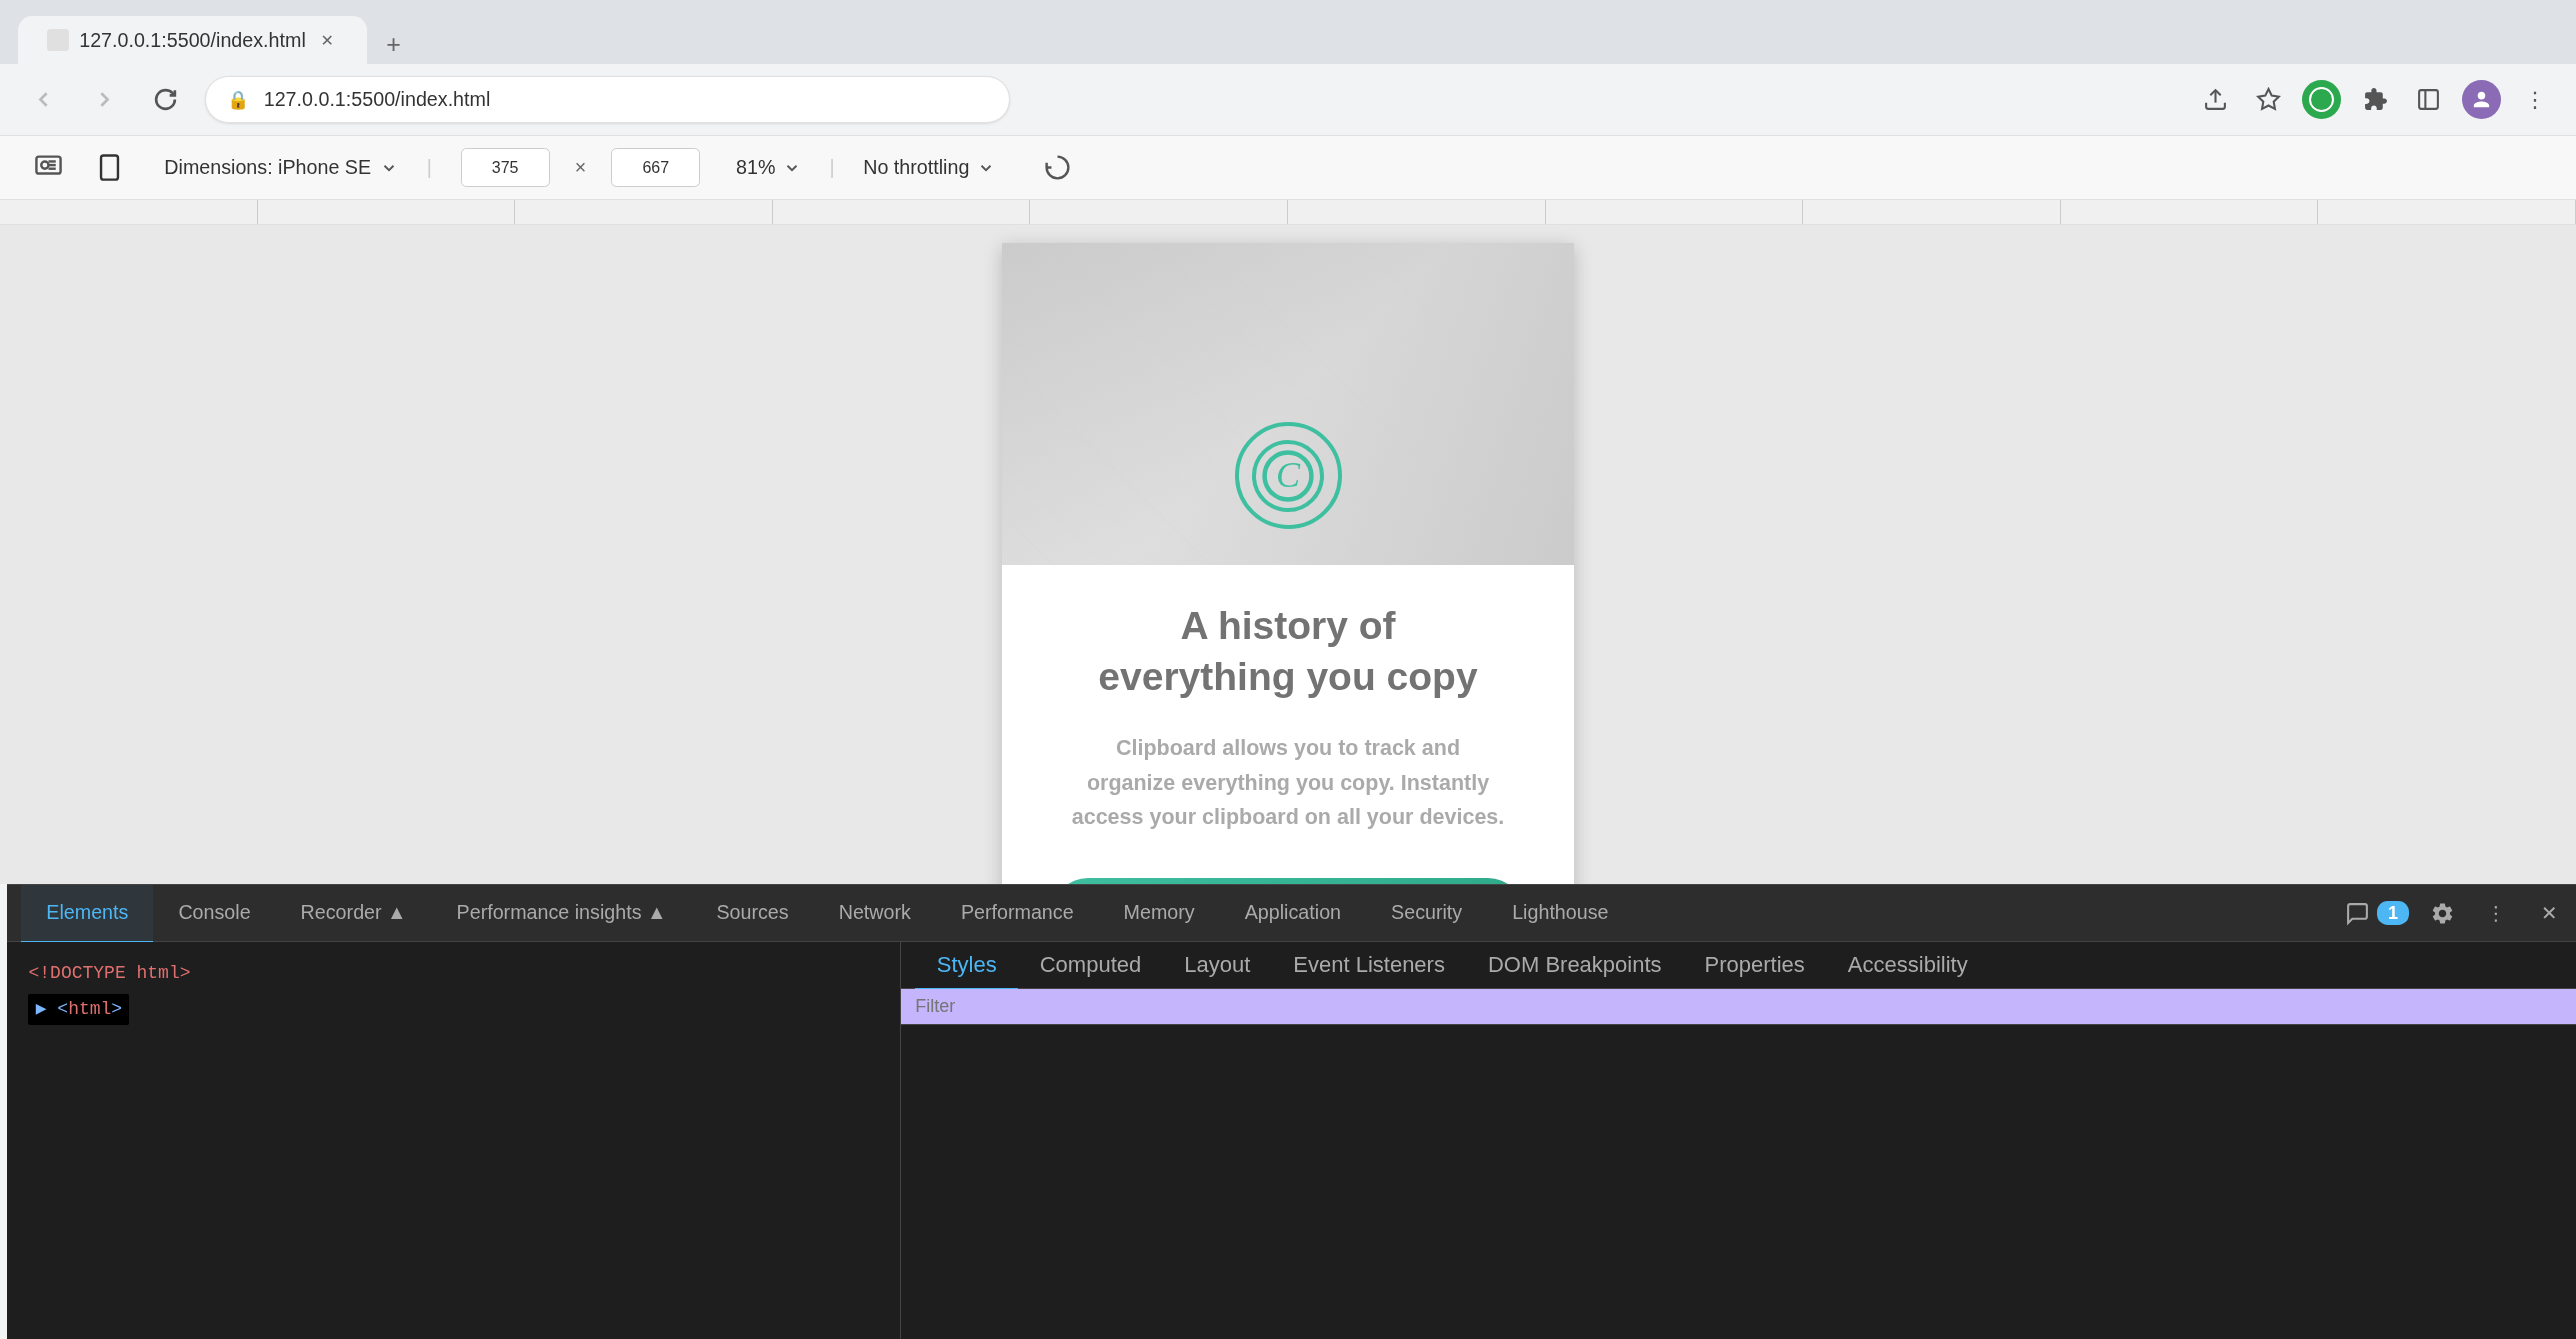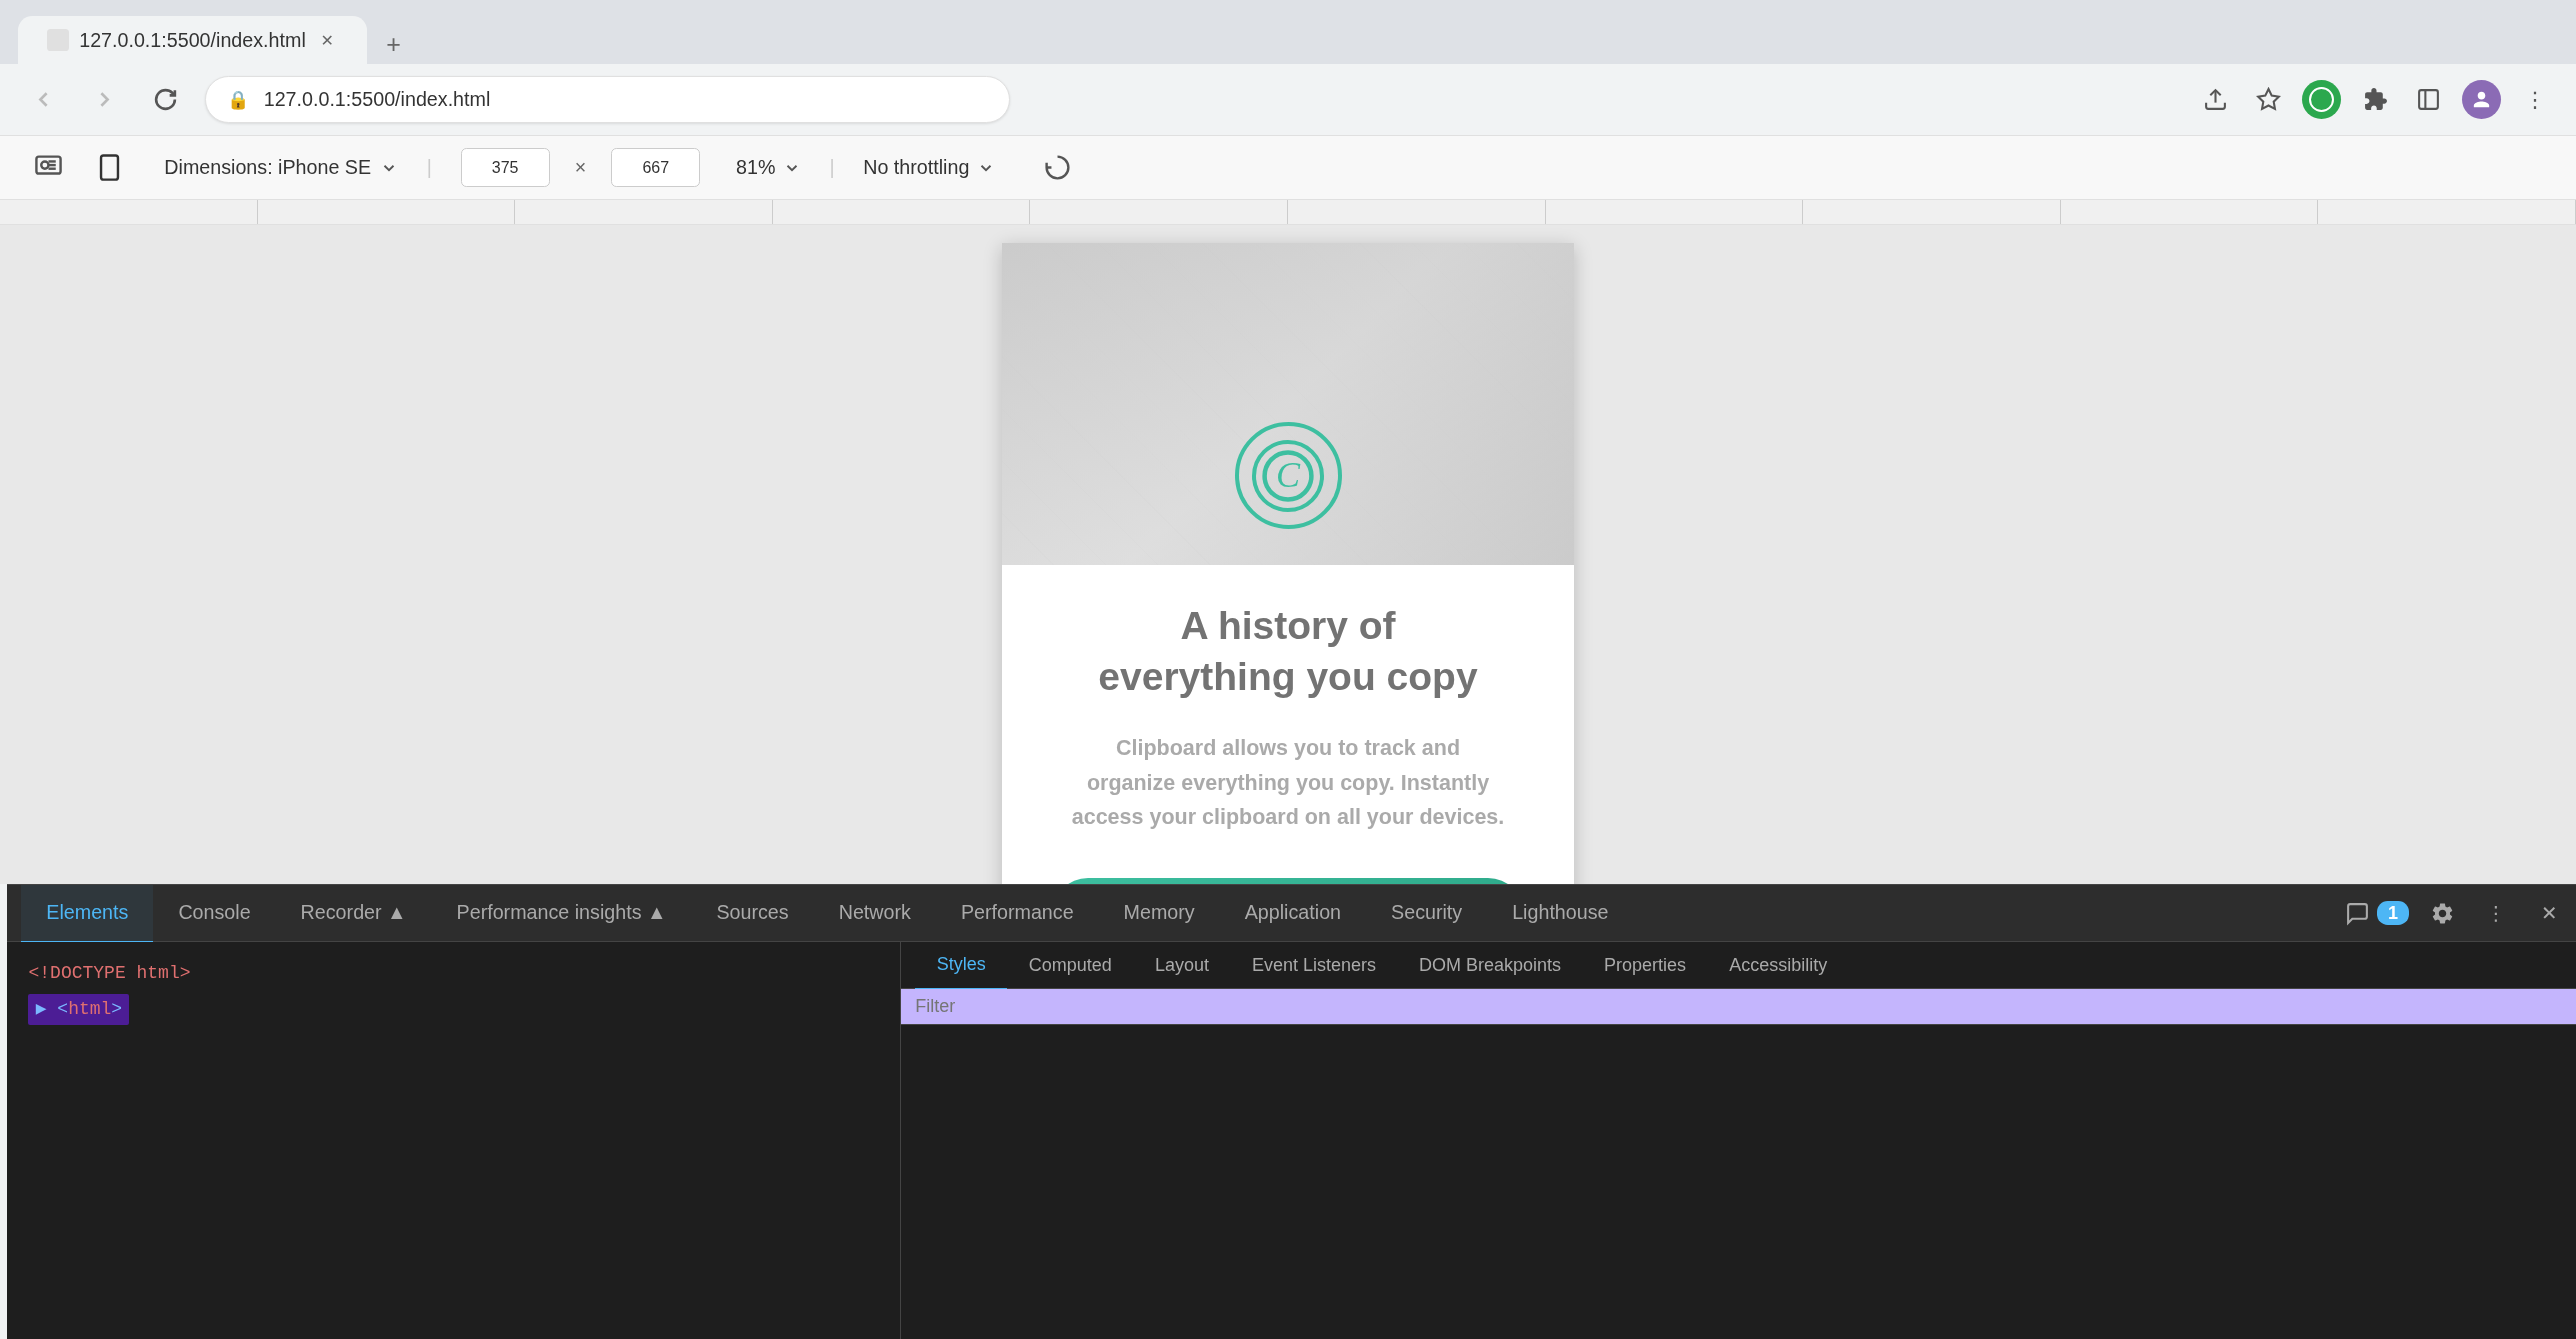--- a/index.html
+++ b/index.html
@@ -444,21 +444,21 @@
       border-bottom: 0.9px solid #444;
       padding: 0 14.3px;
       gap: 0;
     }
 
     .styles-tab {
       height: 47px;
       padding: 0 21.5px;
       display: flex;
       align-items: center;
-      font-size: 18px;
+      font-size: 22px;
       color: #aaa;
       cursor: pointer;
     }
 
     .styles-tab.active {
       color: #4db6f5;
       border-bottom: 1.8px solid #4db6f5;
     }
 
     .styles-filter {
@@ -711,21 +711,21 @@
         </div>
       </div>
 
       <div class="devtools-content">
 
         <div class="elements-tree">
           <div class="html-line">
             <span style="color:#e07070;margin-top:20px;">&lt;!DOCTYPE html&gt;</span>
           </div>
           <div class="html-line">
-            <span style="background:#4c1d95;display:inline-block;padding:1.8px 7.2px;border-radius:2px;">
+            <span style="background:#000000;display:inline-block;padding:1.8px 7.2px;border-radius:2px;">
               <span style="color:#7bb8ff;">▶ &lt;</span><span style="color:#e07070;">html</span><span style="color:#7bb8ff;">&gt;</span>
             </span>
           </div>
         </div>
 
         <div class="styles-panel">
           <div class="styles-tabs">
             <div class="styles-tab active">
               <span>Styles</span>
             </div>

